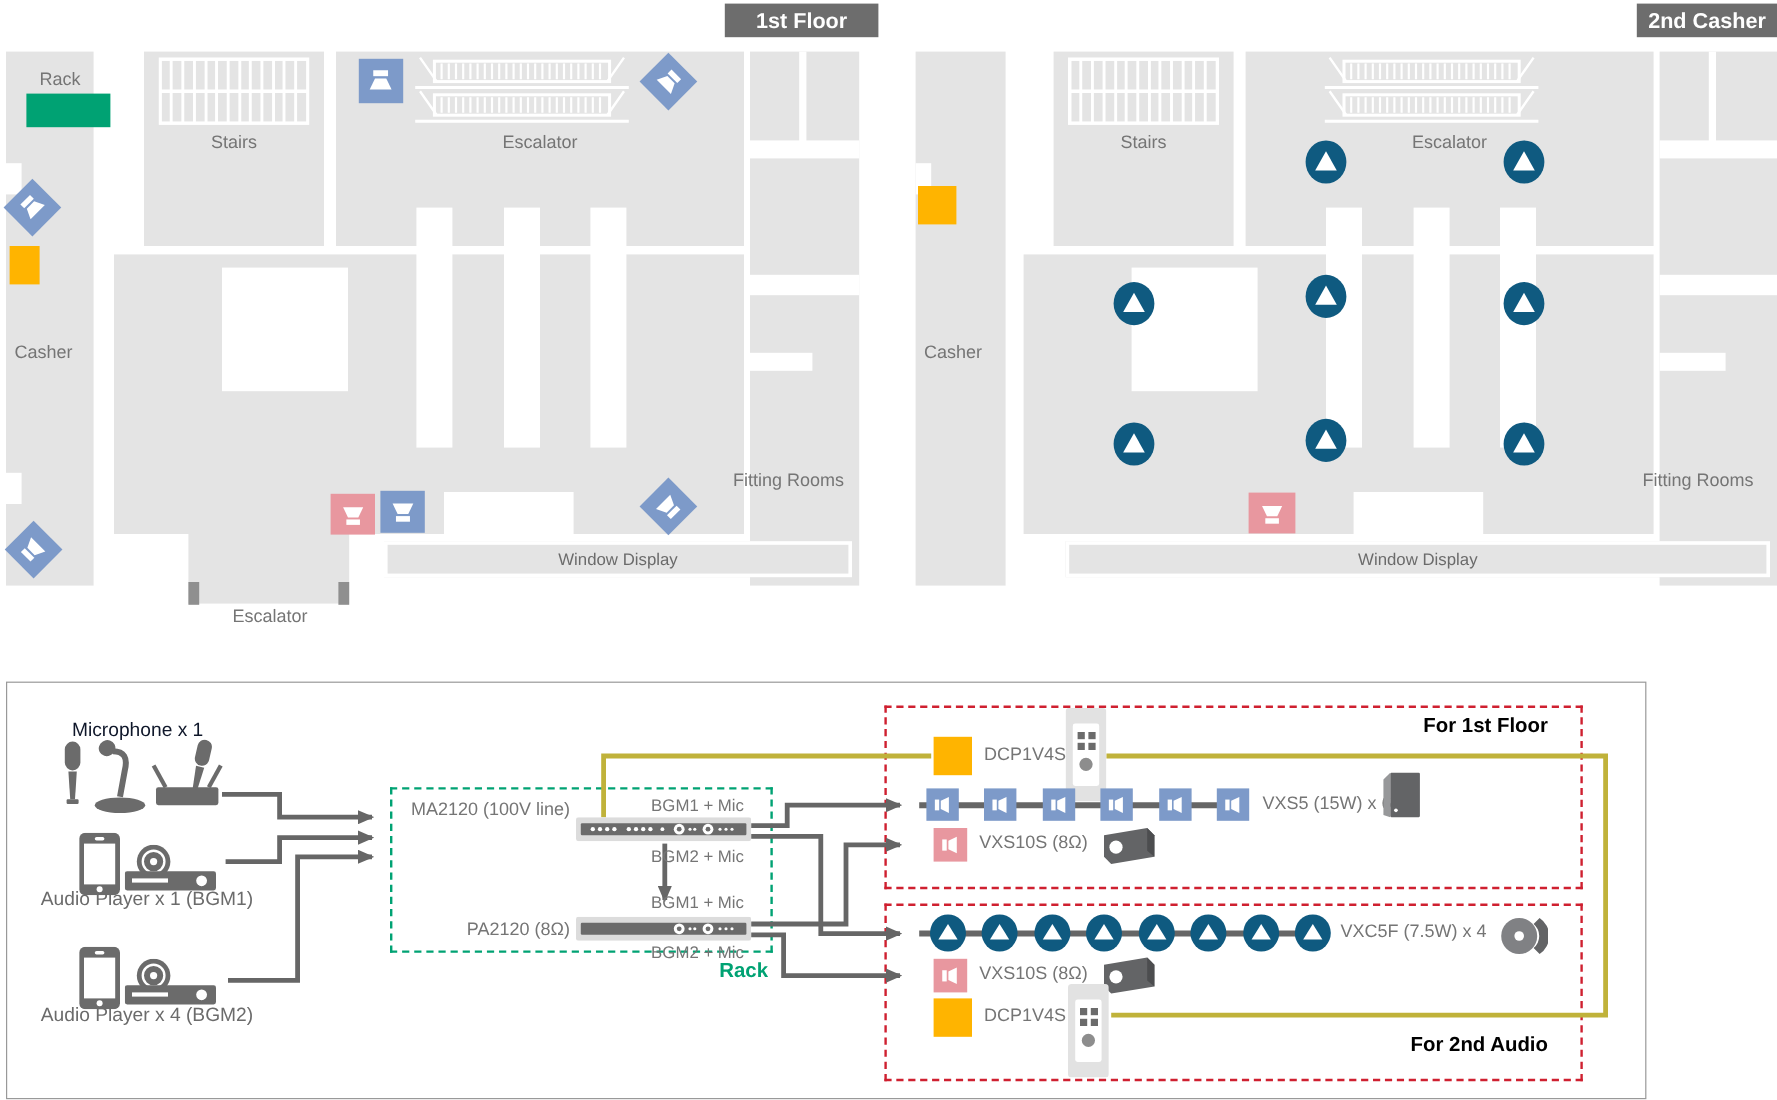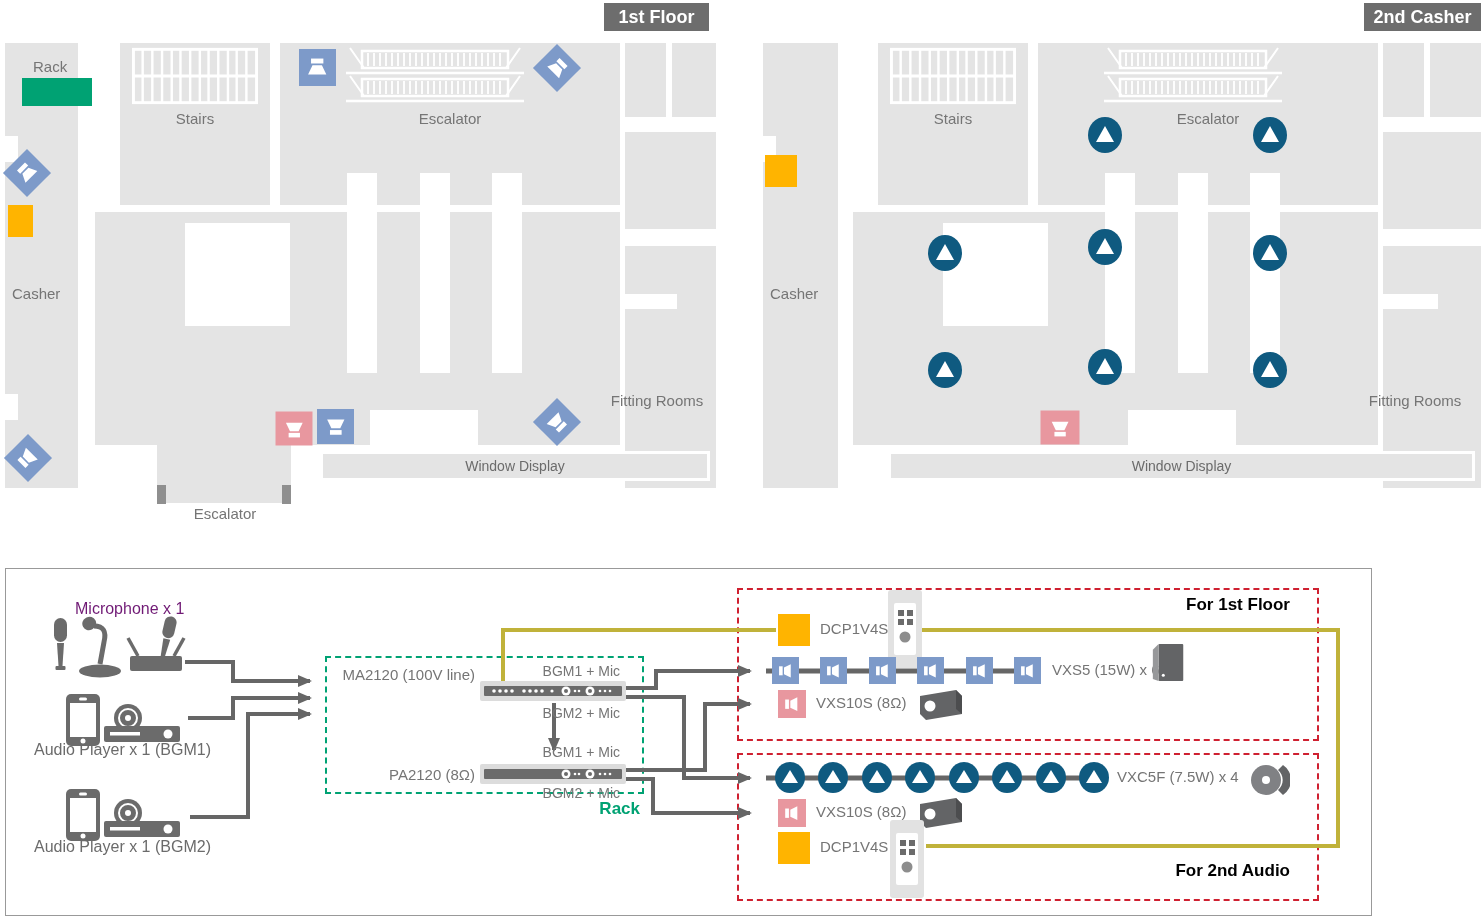--- a/index.html
+++ b/index.html
@@ -142,21 +142,21 @@
       <circle cx="16" cy="18" r="15" fill="#808184"></circle>
       <circle cx="16" cy="18" r="4" fill="#fff"></circle>
       <path d="M33 3 a18 18 0 0 1 0 30 l-5 -5 a13 13 0 0 0 0 -20 z" fill="#636466"></path>
     </symbol>
   </defs>
 </svg>
 
 <div id="root">
 
   <div>
-    <div class="badge" style="left:604px;top:3px;width:105px;height:28px;">
+    <div class="badge" style="left:604px;top:3px;width:128px;height:28px;">
         <span>1st Floor</span>
       </div>
 
     <div class="g" style="left:5px;top:43px;width:73px;height:445px;"></div>
     <div class="w" style="left:5px;top:136px;width:13px;height:26px;"></div>
     <div class="w" style="left:5px;top:394px;width:13px;height:26px;"></div>
 
     <div class="g" style="left:120px;top:43px;width:150px;height:162px;"></div>
     <svg class="icon-svg" style="left:132px;top:47px;width:126px;height:58px;">
         <use href="#g-stairs"></use>
@@ -326,38 +326,38 @@
     <polyline points="626,697 684,697 684,778 750,778" fill="none" stroke="#666" stroke-width="4" marker-end="url(#arr)"></polyline>
     <polyline points="626,770 705,770 705,704 750,704" fill="none" stroke="#666" stroke-width="4" marker-end="url(#arr)"></polyline>
     <polyline points="626,779 653,779 653,813 750,813" fill="none" stroke="#666" stroke-width="4" marker-end="url(#arr)"></polyline>
     <line x1="766" y1="671" x2="1040" y2="671" stroke="#666" stroke-width="5"></line>
     <line x1="766" y1="778" x2="1095" y2="778" stroke="#666" stroke-width="5"></line>
     <polyline points="503,681 503,630 776,630" fill="none" stroke="#c0b23a" stroke-width="4"></polyline>
     <polyline points="922,630 1338,630 1338,846 926,846" fill="none" stroke="#c0b23a" stroke-width="4"></polyline>
   </svg>
 
   <div>
-    <div class="lbl" style="left:75px;top:600px;font-size:16px;color:#701a75;">Microphone x 1</div>
+    <div class="lbl" style="left:60px;top:600px;font-size:16px;color:#0f172a;">Microphone x 1</div>
     <svg class="icon-svg" style="left:48px;top:616px;width:145px;height:62px;">
         <use href="#g-mic-set"></use>
       </svg>
     <svg class="icon-svg" style="left:66px;top:694px;width:34px;height:52px;">
         <use href="#g-phone"></use>
       </svg>
     <svg class="icon-svg" style="left:104px;top:704px;width:76px;height:40px;">
         <use href="#g-cd"></use>
       </svg>
     <div class="lbl" style="left:34px;top:741px;font-size:16px;color:#6b6b6b;">Audio Player x 1 (BGM1)</div>
     <svg class="icon-svg" style="left:66px;top:789px;width:34px;height:52px;">
         <use href="#g-phone"></use>
       </svg>
     <svg class="icon-svg" style="left:104px;top:799px;width:76px;height:40px;">
         <use href="#g-cd"></use>
       </svg>
-    <div class="lbl" style="left:34px;top:838px;font-size:16px;color:#6b6b6b;">Audio Player x 1 (BGM2)</div>
+    <div class="lbl" style="left:34px;top:838px;font-size:16px;color:#6b6b6b;">Audio Player x 4 (BGM2)</div>
   </div>
 
   <div>
     <div class="dash-teal" style="left:325px;top:656px;width:315px;height:134px;"></div>
     <div class="lbl right" style="left:578px;top:799px;width:62px;font-size:17px;font-weight:bold;color:#00a273;">Rack</div>
 
     <div class="lbl right" style="left:325px;top:666px;width:150px;">MA2120 (100V line)</div>
     <svg class="icon-svg" style="left:480px;top:681px;width:146px;height:20px;">
         <use href="#g-amp-ma"></use>
       </svg>

